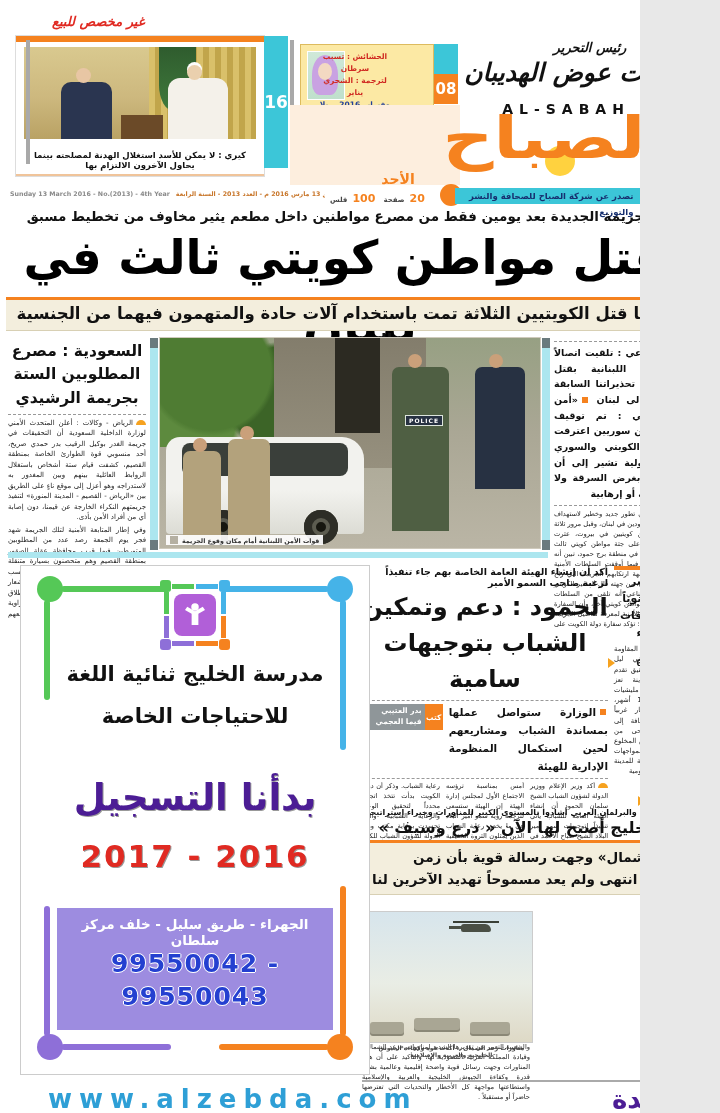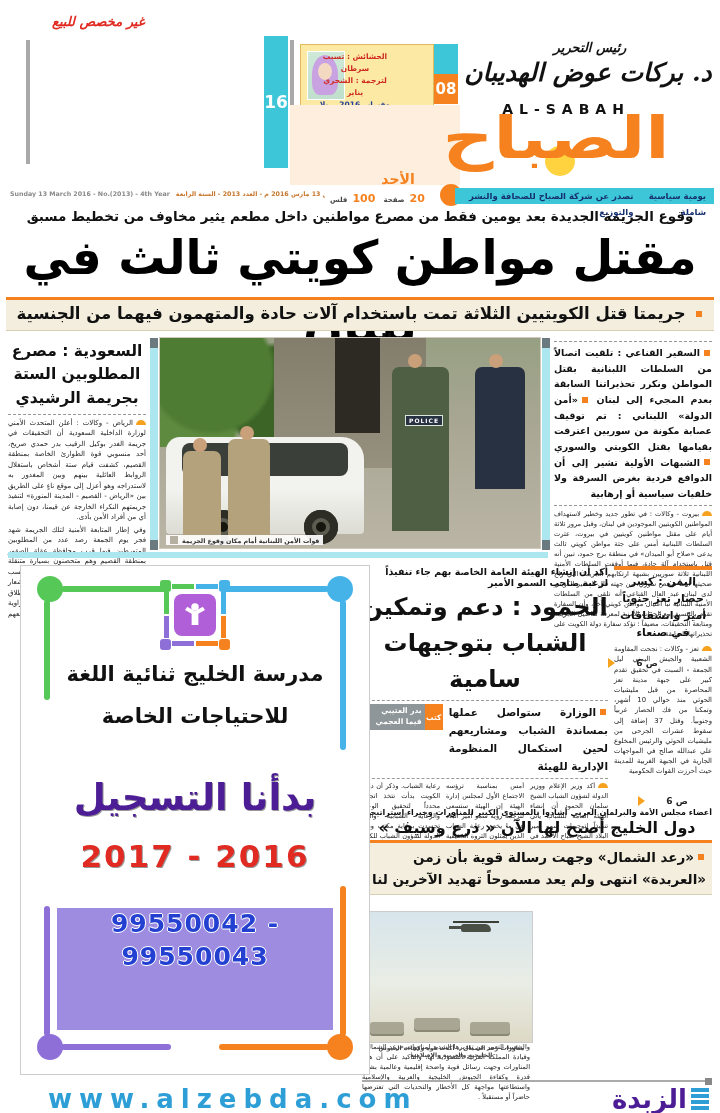--- a/index.html
+++ b/index.html
@@ -1,16 +1,16 @@
 <!DOCTYPE html>
 <html lang="ar"><head>
 <meta charset="utf-8">
 <style>
   html,body{margin:0;padding:0;background:#e8e8e8;}
-  .page{position:relative;width:720px;height:1113px;background:#fff;overflow:hidden;
+  .page{position:relative;width:640px;height:1113px;background:#fff;overflow:hidden;
         direction:rtl;font-family:"DejaVu Sans","Liberation Sans",sans-serif;color:#111;}
   .abs{position:absolute;}
   .ltr{direction:ltr;unicode-bidi:bidi-override;}
 
   
   .not-for-sale{top:14px;left:52px;color:#e02a22;font-weight:bold;font-style:italic;font-size:13px;}
   .kerry-box{top:36px;left:16px;width:248px;height:132px;background:#fff;
              border-top:6px solid #f5821f;border-bottom:2px solid #f0c49a;box-shadow:0 0 0 1px #ddd;}
   .kerry-photo{position:absolute;top:5px;left:8px;right:8px;height:92px;overflow:hidden;
      background:linear-gradient(180deg,#d9c98f 0%,#cdb87e 55%,#b9a264 100%);}
@@ -163,20 +163,30 @@
   .foot-brand .txt{font-size:26px;font-weight:900;color:#4c1d95;}
   .bars-ico{width:18px;height:22px;background:repeating-linear-gradient(180deg,#2e9fd6 0 4px,#fff 4px 6px);}
 </style>
 </head>
 <body>
 
 <div class="page">
 
   <div class="abs not-for-sale">غير مخصص للبيع</div>
 
+  <div class="abs kerry-box">
+    <div class="kerry-photo">
+      <div class="kp-curtain"></div>
+      <div class="kp-flag"></div>
+      <div class="kp-kerry"></div>
+      <div class="kp-salman"></div>
+      <div class="kp-table"></div>
+    </div>
+    <div class="kerry-caption">كيري : لا يمكن للأسد استغلال الهدنة لمصلحته بينما يحاول الآخرون الالتزام بها</div>
+  </div>
   <div class="abs rail" style="top:40px;left:26px;height:124px;"></div>
   <div class="abs tab16">16</div>
   <div class="abs rail" style="top:40px;left:290px;height:124px;"></div>
 
   <div class="abs health-box">
     <div class="health-photo">
       <div class="hijab"></div>
     </div>
     <div class="health-text">
       <div class="l1">الحشائش : تسبب سرطان</div>
@@ -361,20 +371,21 @@
             <circle cx="12" cy="5.6" r="3" fill="#fff"></circle>
             <path d="M4 8 L9.3 11 L9.3 20 L14.7 20 L14.7 11 L20 8 L18.2 5.4 L12 9 L5.8 5.4 Z" fill="#fff"></path>
           </svg>
       </div>
     </div>
     <div class="ad-t1">مدرسة الخليج ثنائية اللغة</div>
     <div class="ad-t2">للاحتياجات الخاصة</div>
     <div class="ad-reg">بدأنا التسجيل</div>
     <div class="ad-years ltr">2017 - 2016</div>
     <div class="ad-box">
+      <div class="ad-addr">الجهراء - طريق سليل - خلف مركز سلطان</div>
       <div class="ad-phone ltr">99550042 - 99550043</div>
     </div>
   </div>
 
   <div class="abs foot-site ltr">www.alzebda.com</div>
   <div class="abs foot-brand">
     <span class="bars-ico"></span>
     <span class="txt">الزبدة</span>
   </div>
 

